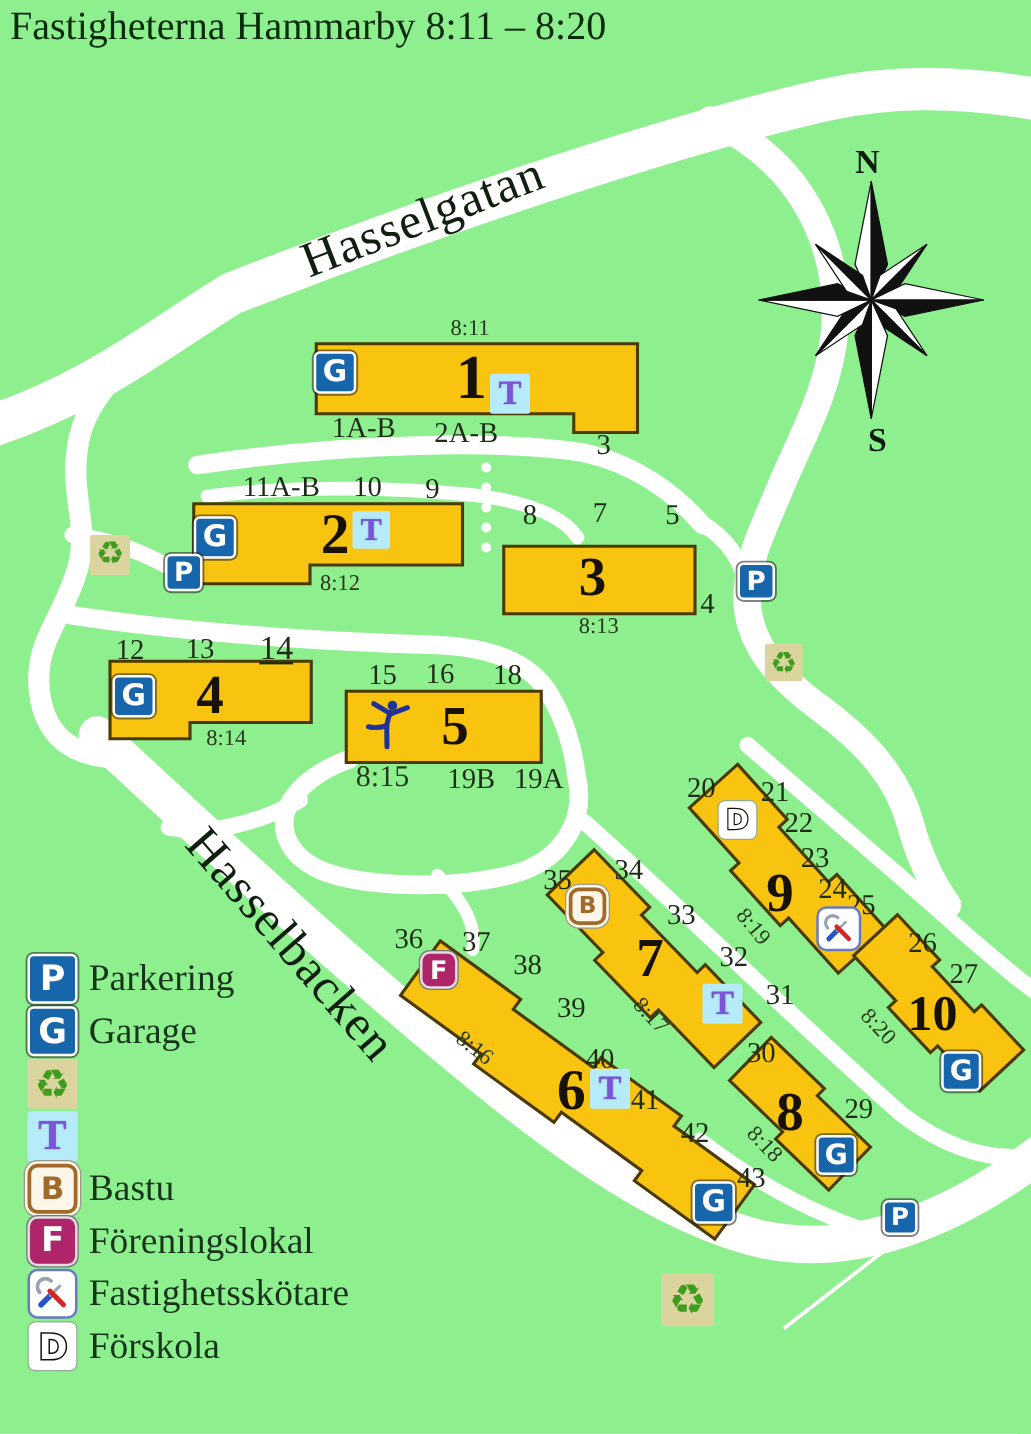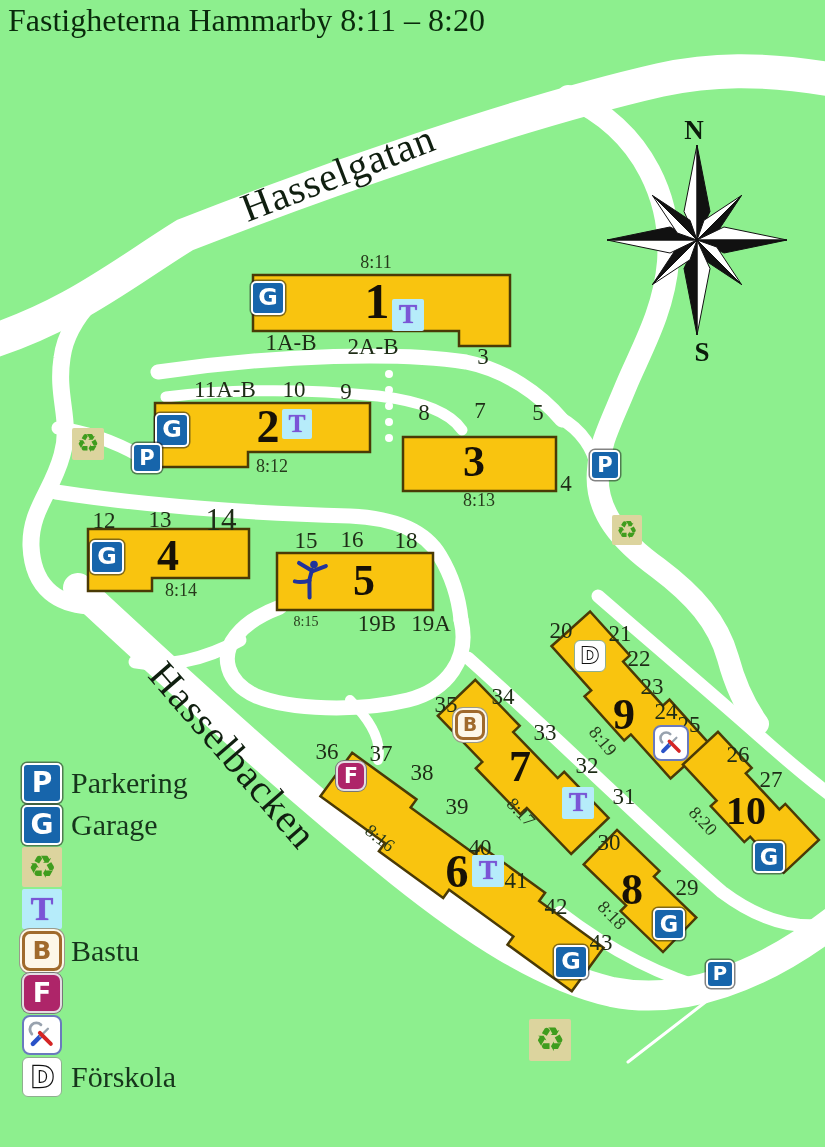--- a/index.html
+++ b/index.html
@@ -118,32 +118,34 @@
         </div>
         <div class="legend-row">
           <div class="ic ic-st ic-laundry" style="width: 40px; height: 40px; font-size: 34px;">T</div>
         </div>
         <div class="legend-row">
           <div class="ic ic-st ic-sauna" style="width: 40px; height: 40px; font-size: 24.8px;">B</div>
           <span class="legend-label">Bastu</span>
         </div>
         <div class="legend-row">
           <div class="ic ic-st ic-club" style="width: 40px; height: 40px; font-size: 27.2px;">F</div>
+          <span class="legend-label">Föreningslokal</span>
         </div>
         <div class="legend-row">
           <div class="ic ic-st ic-tools" style="width: 40px; height: 40px;">
             <svg viewBox="0 0 24 24" style="width:88%;height:88%">
               <g stroke-linecap="round" fill="none">
                 <path d="M5.2 18.8 L10.8 13.2" stroke="#2a52c8" stroke-width="3.4"></path>
                 <path d="M10.8 13.2 L16.6 7.4" stroke="#98a2ae" stroke-width="1.8"></path>
                 <path d="M18.8 18.8 L10.5 10.5" stroke="#d42525" stroke-width="3"></path>
                 <path d="M11.3 4.4 A 4 4 0 1 0 4.4 11.3" stroke="#98a2ae" stroke-width="2.2"></path>
               </g>
             </svg>
           </div>
+          <span class="legend-label">Fastighetsskötare</span>
         </div>
         <div class="legend-row">
           <div class="ic ic-st ic-pre" style="width: 40px; height: 40px;">
             <svg viewBox="0 0 24 24" style="width:92%;height:92%">
               <text x="12" y="18.5" text-anchor="middle" font-family="DejaVu Sans, sans-serif" font-size="19" font-weight="bold" fill="#ffffff" stroke="#111111" stroke-width="1.7" paint-order="stroke">D</text>
             </svg>
           </div>
           <span class="legend-label">Förskola</span>
         </div>
       </div>
@@ -164,24 +166,24 @@
       <div class="lbl bnum" style="left: 474px; top: 462px; font-size: 44px; transform: translate(-50%, -50%);">3</div>
       <div class="lbl bprop" style="left: 479px; top: 500px; font-size: 18px; transform: translate(-50%, -50%);">8:13</div>
       <div class="lbl entr" style="left: 424px; top: 412px; font-size: 23px; transform: translate(-50%, -50%);">8</div>
       <div class="lbl entr" style="left: 480px; top: 410px; font-size: 23px; transform: translate(-50%, -50%);">7</div>
       <div class="lbl entr" style="left: 538px; top: 412px; font-size: 23px; transform: translate(-50%, -50%);">5</div>
       <div class="lbl entr" style="left: 566px; top: 483px; font-size: 23px; transform: translate(-50%, -50%);">4</div>
       <div class="lbl bnum" style="left: 168px; top: 556px; font-size: 44px; transform: translate(-50%, -50%);">4</div>
       <div class="lbl bprop" style="left: 181px; top: 590px; font-size: 18px; transform: translate(-50%, -50%);">8:14</div>
       <div class="lbl entr" style="left: 104px; top: 520px; font-size: 23px; transform: translate(-50%, -50%);">12</div>
       <div class="lbl entr" style="left: 160px; top: 519px; font-size: 23px; transform: translate(-50%, -50%);">13</div>
-      <div class="lbl entr" style="left: 221px; top: 519px; font-size: 31px; transform: translate(-50%, -50%);">14</div>
+      <div class="lbl entr" style="left: 221px; top: 519px; font-size: 27px; transform: translate(-50%, -50%); text-decoration: underline;">14</div>
       <div class="ic ic-blue" style="width: 34px; height: 34px; font-size: 23.8px; left: 107px; top: 557px;">G</div>
       <div class="lbl bnum" style="left: 364px; top: 581px; font-size: 44px; transform: translate(-50%, -50%);">5</div>
-      <div class="lbl bprop" style="left: 306px; top: 622px; font-size: 14px; transform: translate(-50%, -50%);">8:15</div>
+      <div class="lbl bprop" style="left: 306px; top: 622px; font-size: 24px; transform: translate(-50%, -50%);">8:15</div>
       <div class="lbl entr" style="left: 306px; top: 540px; font-size: 23px; transform: translate(-50%, -50%);">15</div>
       <div class="lbl entr" style="left: 352px; top: 539px; font-size: 23px; transform: translate(-50%, -50%);">16</div>
       <div class="lbl entr" style="left: 406px; top: 540px; font-size: 23px; transform: translate(-50%, -50%);">18</div>
       <div class="lbl entr" style="left: 377px; top: 623px; font-size: 23px; transform: translate(-50%, -50%);">19B</div>
       <div class="lbl entr" style="left: 431px; top: 623px; font-size: 23px; transform: translate(-50%, -50%);">19A</div>
       <div class="ic ic-plain" style="width: 46px; height: 46px; left: 309px; top: 581px;">
         <svg viewBox="0 0 24 24" style="width:100%;height:100%">
           <g fill="none" stroke="#21339b" stroke-width="2.1" stroke-linecap="round">
             <circle cx="14.6" cy="3.4" r="2" fill="#21339b" stroke="none"></circle>
             <path d="M13.6 6.2 C 13 8.5 12.4 10.2 12.2 11.8"></path>

